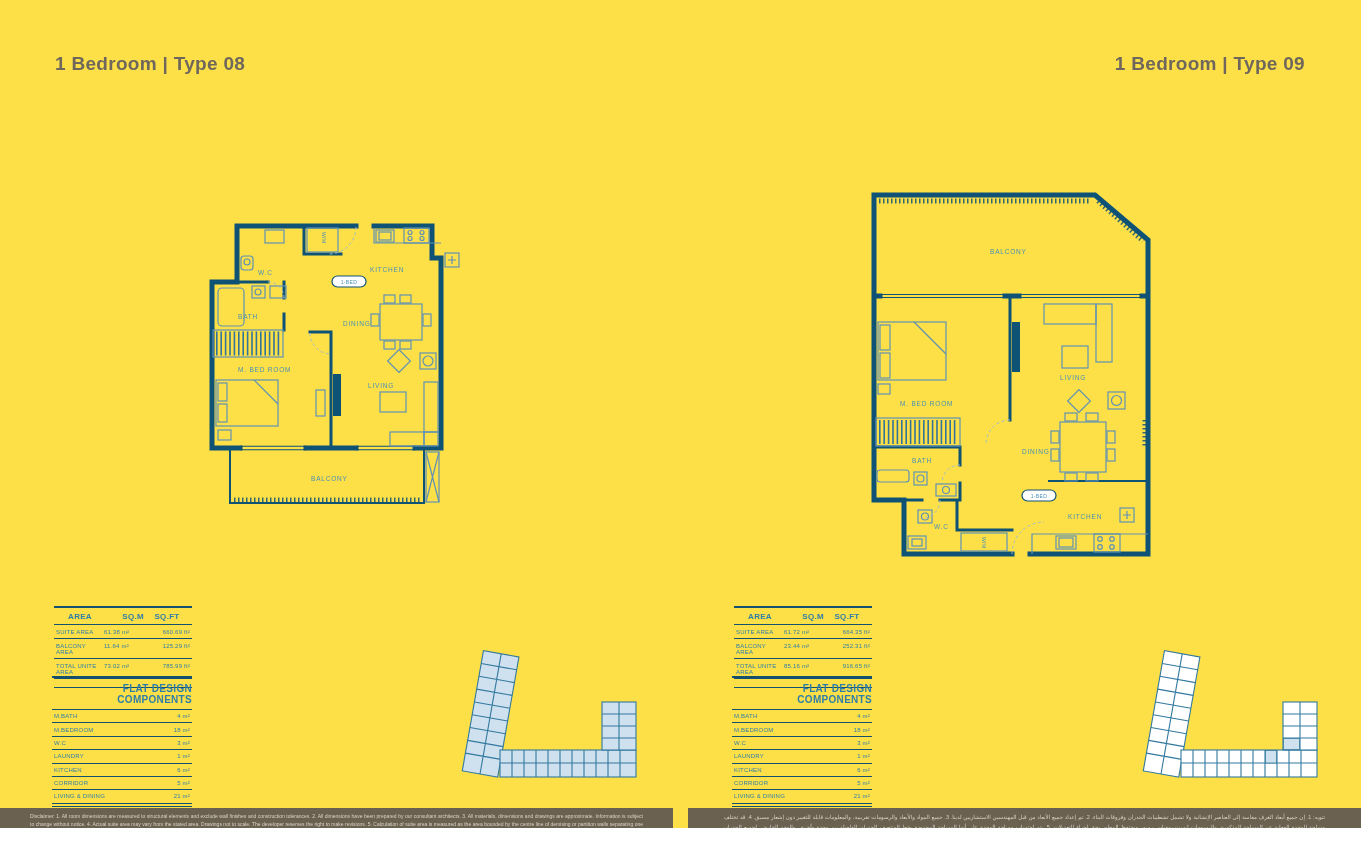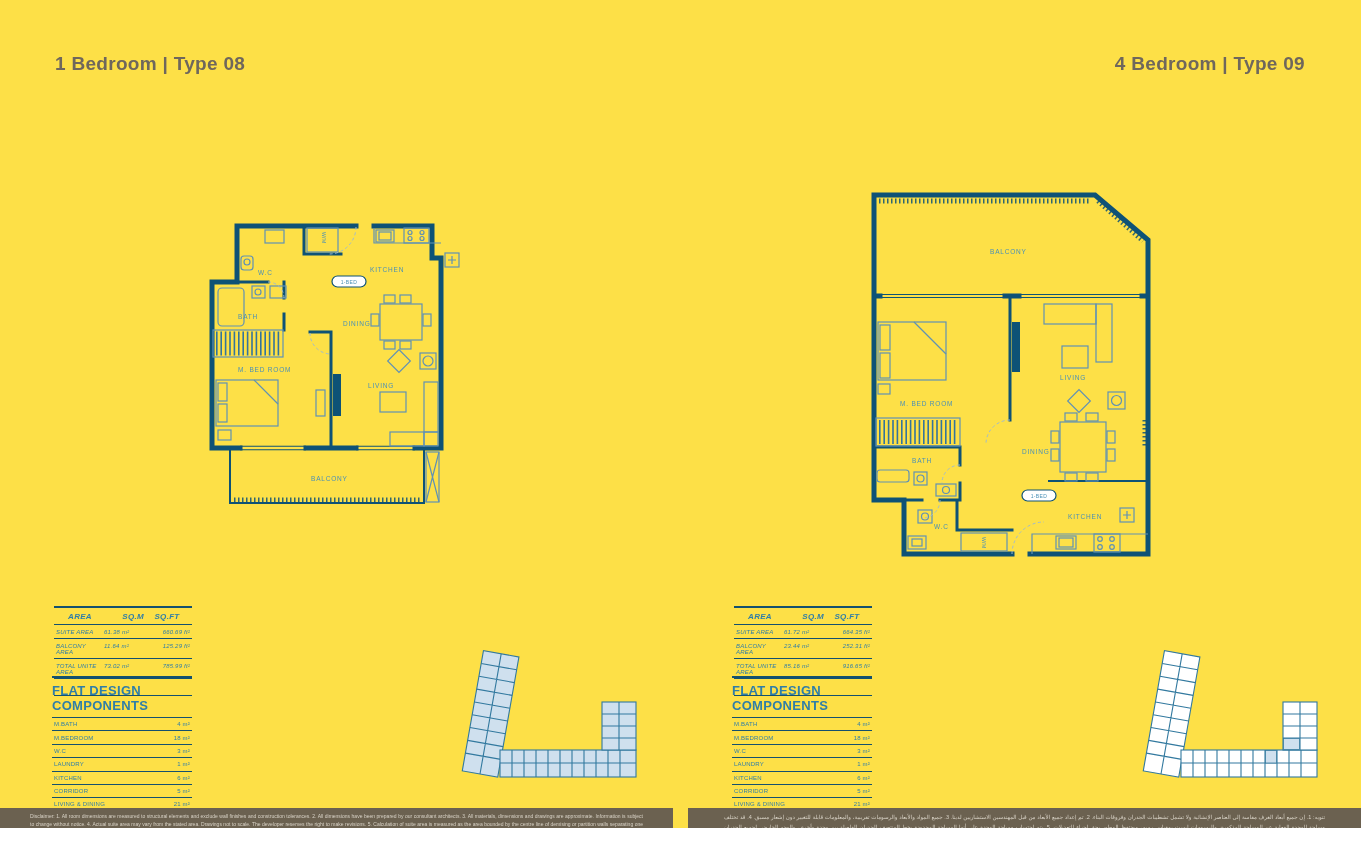--- a/index.html
+++ b/index.html
@@ -4,33 +4,33 @@
 <style>
   html,body{margin:0;padding:0;background:#fff;}
   #page{position:relative;width:1361px;height:828px;background:#fde047;overflow:hidden;
         font-family:"Liberation Sans",sans-serif;}
   .unit-title{position:absolute;top:53px;font-size:19px;font-weight:600;letter-spacing:.3px;color:#6f675c;}
   .t-left{left:55px;}
   .t-right{right:56px;text-align:right;}
 
   
   .dtable{position:absolute;color:#2f7ea8;}
-  .area-table{width:138px;border-top:2px solid #14516f;padding-bottom:16px;border-bottom:1px solid #14516f;font-style:italic;}
+  .area-table{width:138px;border-top:2px solid #14516f;padding-bottom:8px;border-bottom:1px solid #14516f;}
   .ahead{display:flex;font-size:8px;font-weight:bold;letter-spacing:.3px;padding:4px 2px 3px;border-bottom:1.5px solid #14516f;}
   .ahead .h0{flex:1;text-align:center;}
   .ahead .h1{width:40px;text-align:right;}
   .ahead .h2{width:46px;text-align:center;}
   .arow{display:flex;font-size:6px;letter-spacing:.2px;padding:3.5px 2px;border-bottom:1px solid #14516f;}
   .arow .c0{flex:1;}
   .arow .c1{width:40px;}
   .arow .c2{width:46px;text-align:right;}
   .rows .arow:last-child{border-bottom-width:1.5px;}
 
   .comp-table{width:140px;border-top:2px solid #14516f;padding-bottom:2px;border-bottom:1px solid #14516f;}
-  .comp-title{font-size:13px;font-weight:bold;text-align:left;letter-spacing:.3px;padding:5px 0 4px;border-bottom:1.5px solid #14516f;color:#2f7ea8;}
+  .comp-title{font-size:10px;font-weight:bold;text-align:right;letter-spacing:.3px;padding:5px 0 4px;border-bottom:1.5px solid #14516f;color:#2f7ea8;}
   .crow{display:flex;font-size:6px;letter-spacing:.2px;padding:3.2px 2px;border-bottom:1px solid #14516f;}
   .crow .c0{flex:1;}
   .crow .c1{text-align:right;}
   .rows .crow:last-child{border-bottom-width:1.5px;}
 
   
   svg{position:absolute;overflow:visible;}
   .wall5{stroke:#0e5276;stroke-width:5;fill:none;stroke-linecap:square;}
   .wall3{stroke:#0e5276;stroke-width:3;fill:none;stroke-linecap:square;}
   .wall2{stroke:#0e5276;stroke-width:2;fill:none;}
@@ -56,21 +56,21 @@
               box-sizing:border-box;text-align:justify;}
   .bar-left{left:0;width:673px;font-size:5px;line-height:1.6;padding:4px 30px;}
   .bar-right{left:688px;width:673px;direction:rtl;font-size:5.5px;line-height:1.8;padding:5px 36px;}
 </style>
 </head>
 <body>
 
 <div id="page">
 
   <div class="unit-title t-left">1 Bedroom | Type 08</div>
-  <div class="unit-title t-right">4 Bedroom | Type 09</div>
+  <div class="unit-title t-right">1 Bedroom | Type 09</div>
 
   <svg viewBox="0 0 252 295" style="left:210px;top:222px;width:252px;height:295px;">
     <path class="wall5" d="M27 4 H146 M164 4 H222 V36 H231 V226 M27 4 V60 H2 V226 M2 226 H30 M96 226 H146 M205 226 H231"></path>
     <path class="wall3" d="M94 4 V32 M94 32 H131 M27 60 H58 M74 60 V76 M74 92 V108 M121 110 V226 M100 110 H121"></path>
     <path class="glass" d="M30 224.2 H96 M30 227.8 H96 M146 224.2 H205 M146 227.8 H205"></path>
 
     <rect class="furn" x="3" y="108" width="70" height="27"></rect>
     <line class="hatch" x1="6" y1="121.5" x2="70" y2="121.5"></line>
 
     <path class="wall2" d="M20 226 V281 H214 V226"></path>

